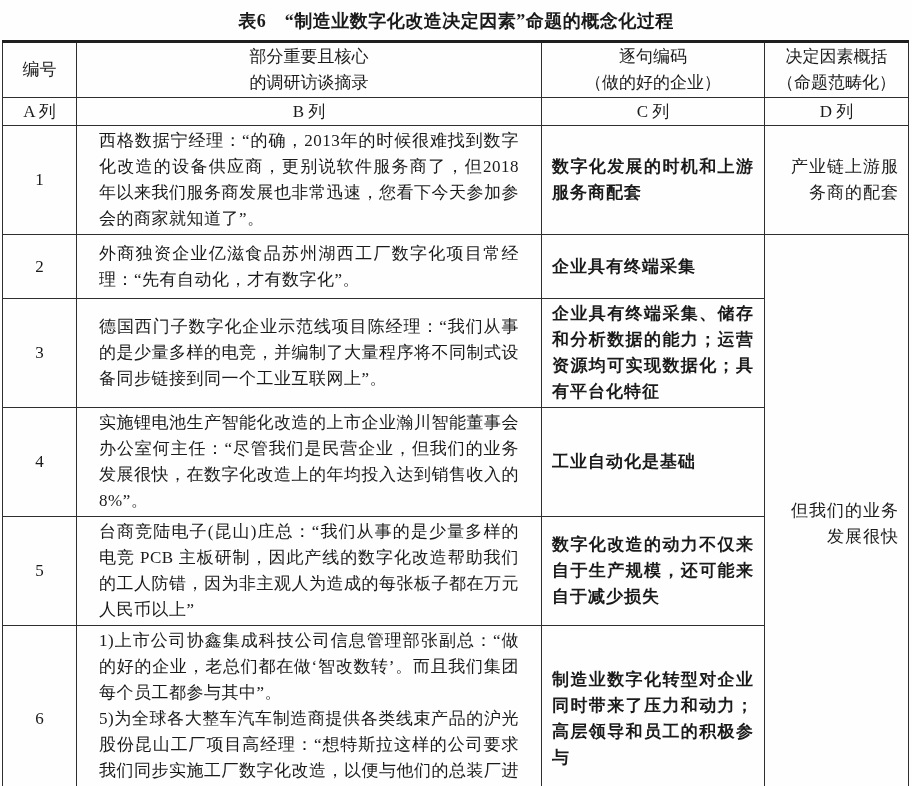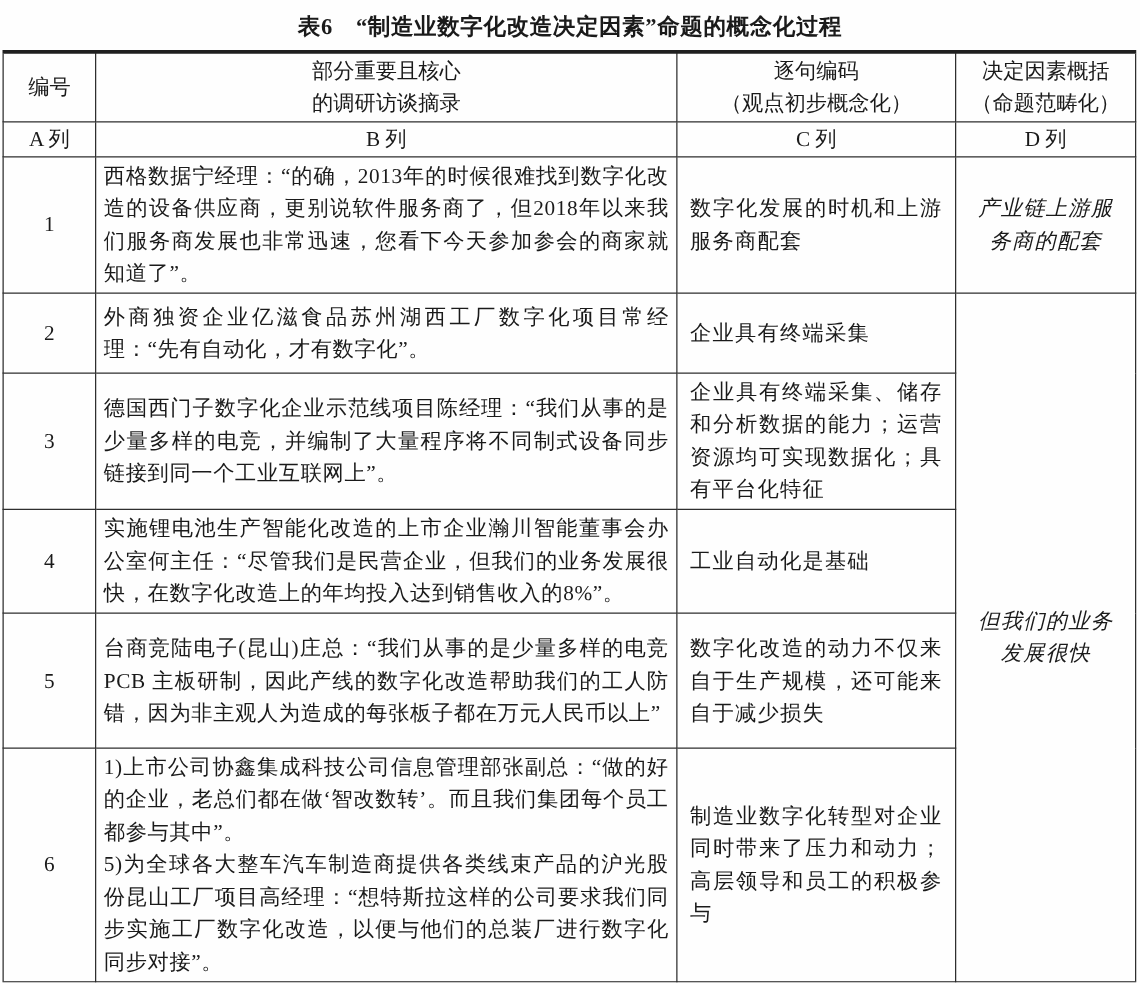--- a/index.html
+++ b/index.html
@@ -53,34 +53,34 @@
   tr.row-4 { height: 78px; }
   tr.row-5 { height: 108px; }
   tr.row-6 { height: 178px; }
 
   .cell-center {
     text-align: center;
     white-space: pre-line;
   }
   .cell-excerpt {
     text-align: justify;
-    padding: 2px 6px;
+    padding: 2px 22px;
     white-space: pre-line;
     letter-spacing: 0.5px;
   }
   .cell-coding {
     text-align: justify;
     padding: 2px 10px;
     letter-spacing: 1px;
+    font-weight: bold;
   }
   .cell-category {
-    text-align: center;
+    text-align: right;
     padding: 2px 9px;
     letter-spacing: 1px;
-    font-style: italic;
   }
 </style>
 </head>
 <body>
 
 <div class="page">
 
   <div class="table-title">表6　“制造业数字化改造决定因素”命题的概念化过程</div>
 
   <table class="coding-table">
@@ -90,21 +90,21 @@
       <col class="col-c">
       <col class="col-d">
     </colgroup>
 
     <tbody>
       <tr class="row-header1">
         <td class="cell-center">编号</td>
         <td class="cell-center">部分重要且核心
 的调研访谈摘录</td>
         <td class="cell-center">逐句编码
-（观点初步概念化）</td>
+（做的好的企业）</td>
         <td class="cell-center">决定因素概括
 （命题范畴化）</td>
       </tr>
 
       <tr class="row-header2">
         <td class="cell-center">A 列</td>
         <td class="cell-center">B 列</td>
         <td class="cell-center">C 列</td>
         <td class="cell-center">D 列</td>
       </tr>

